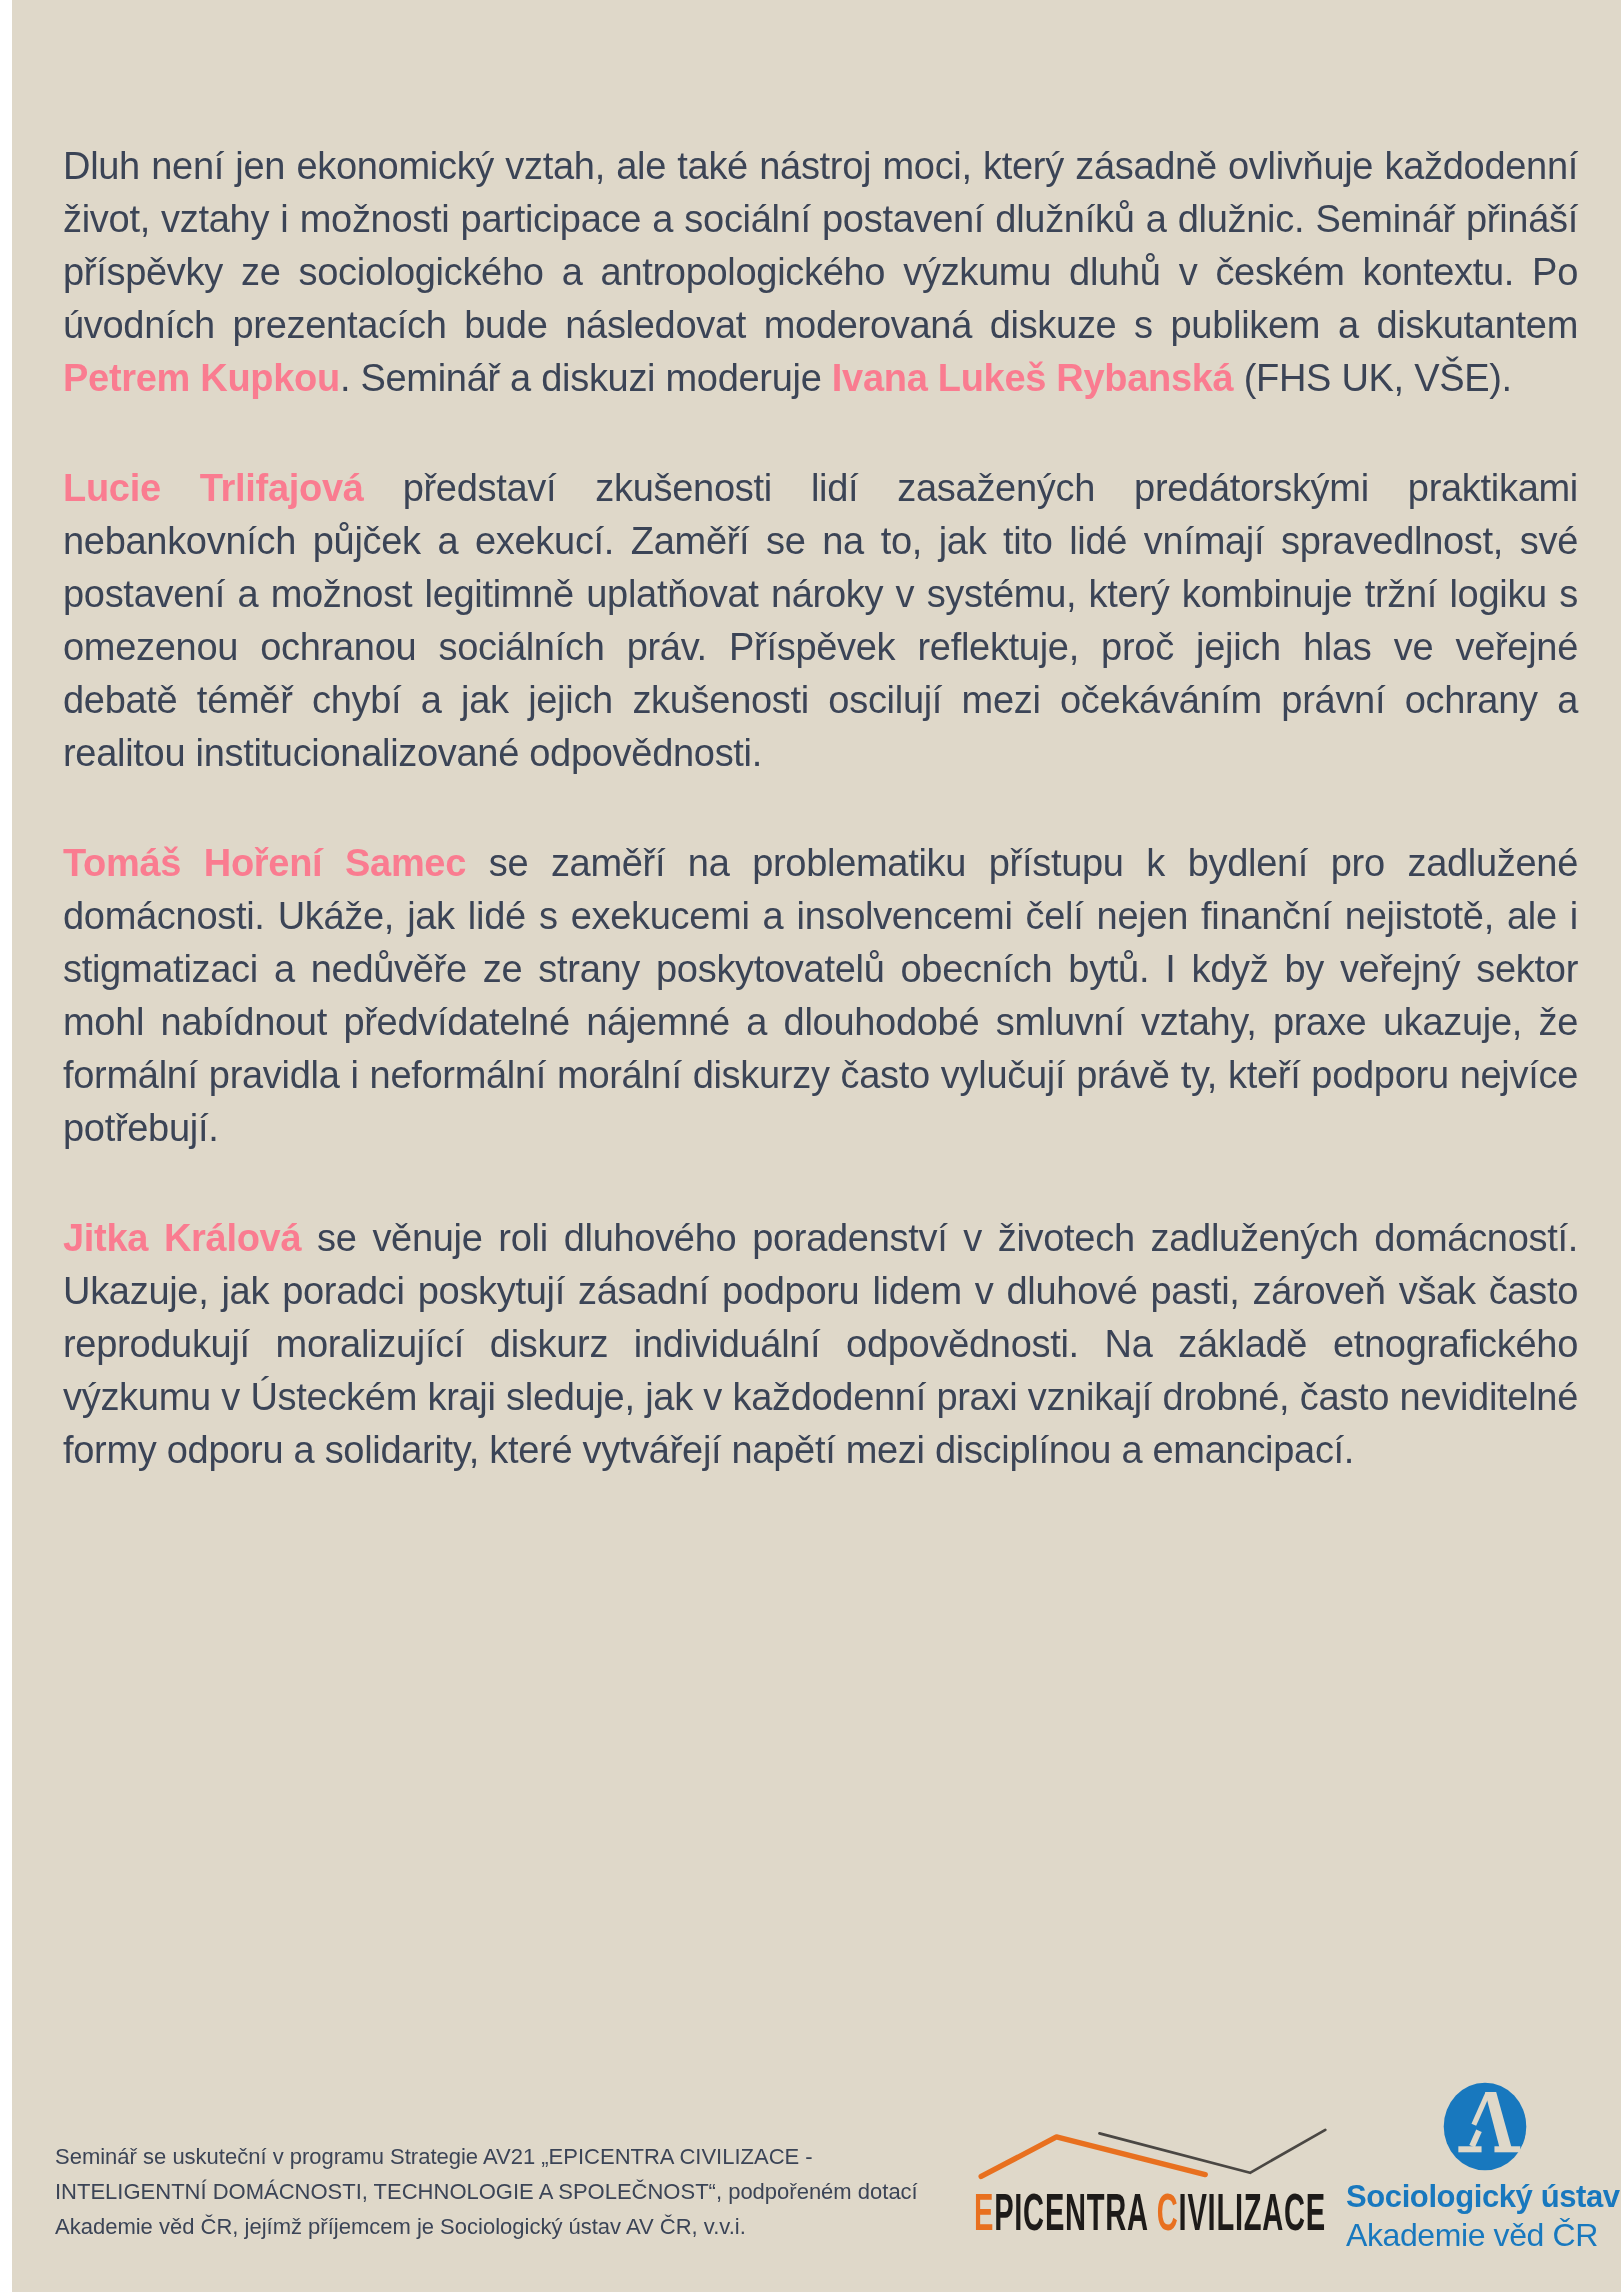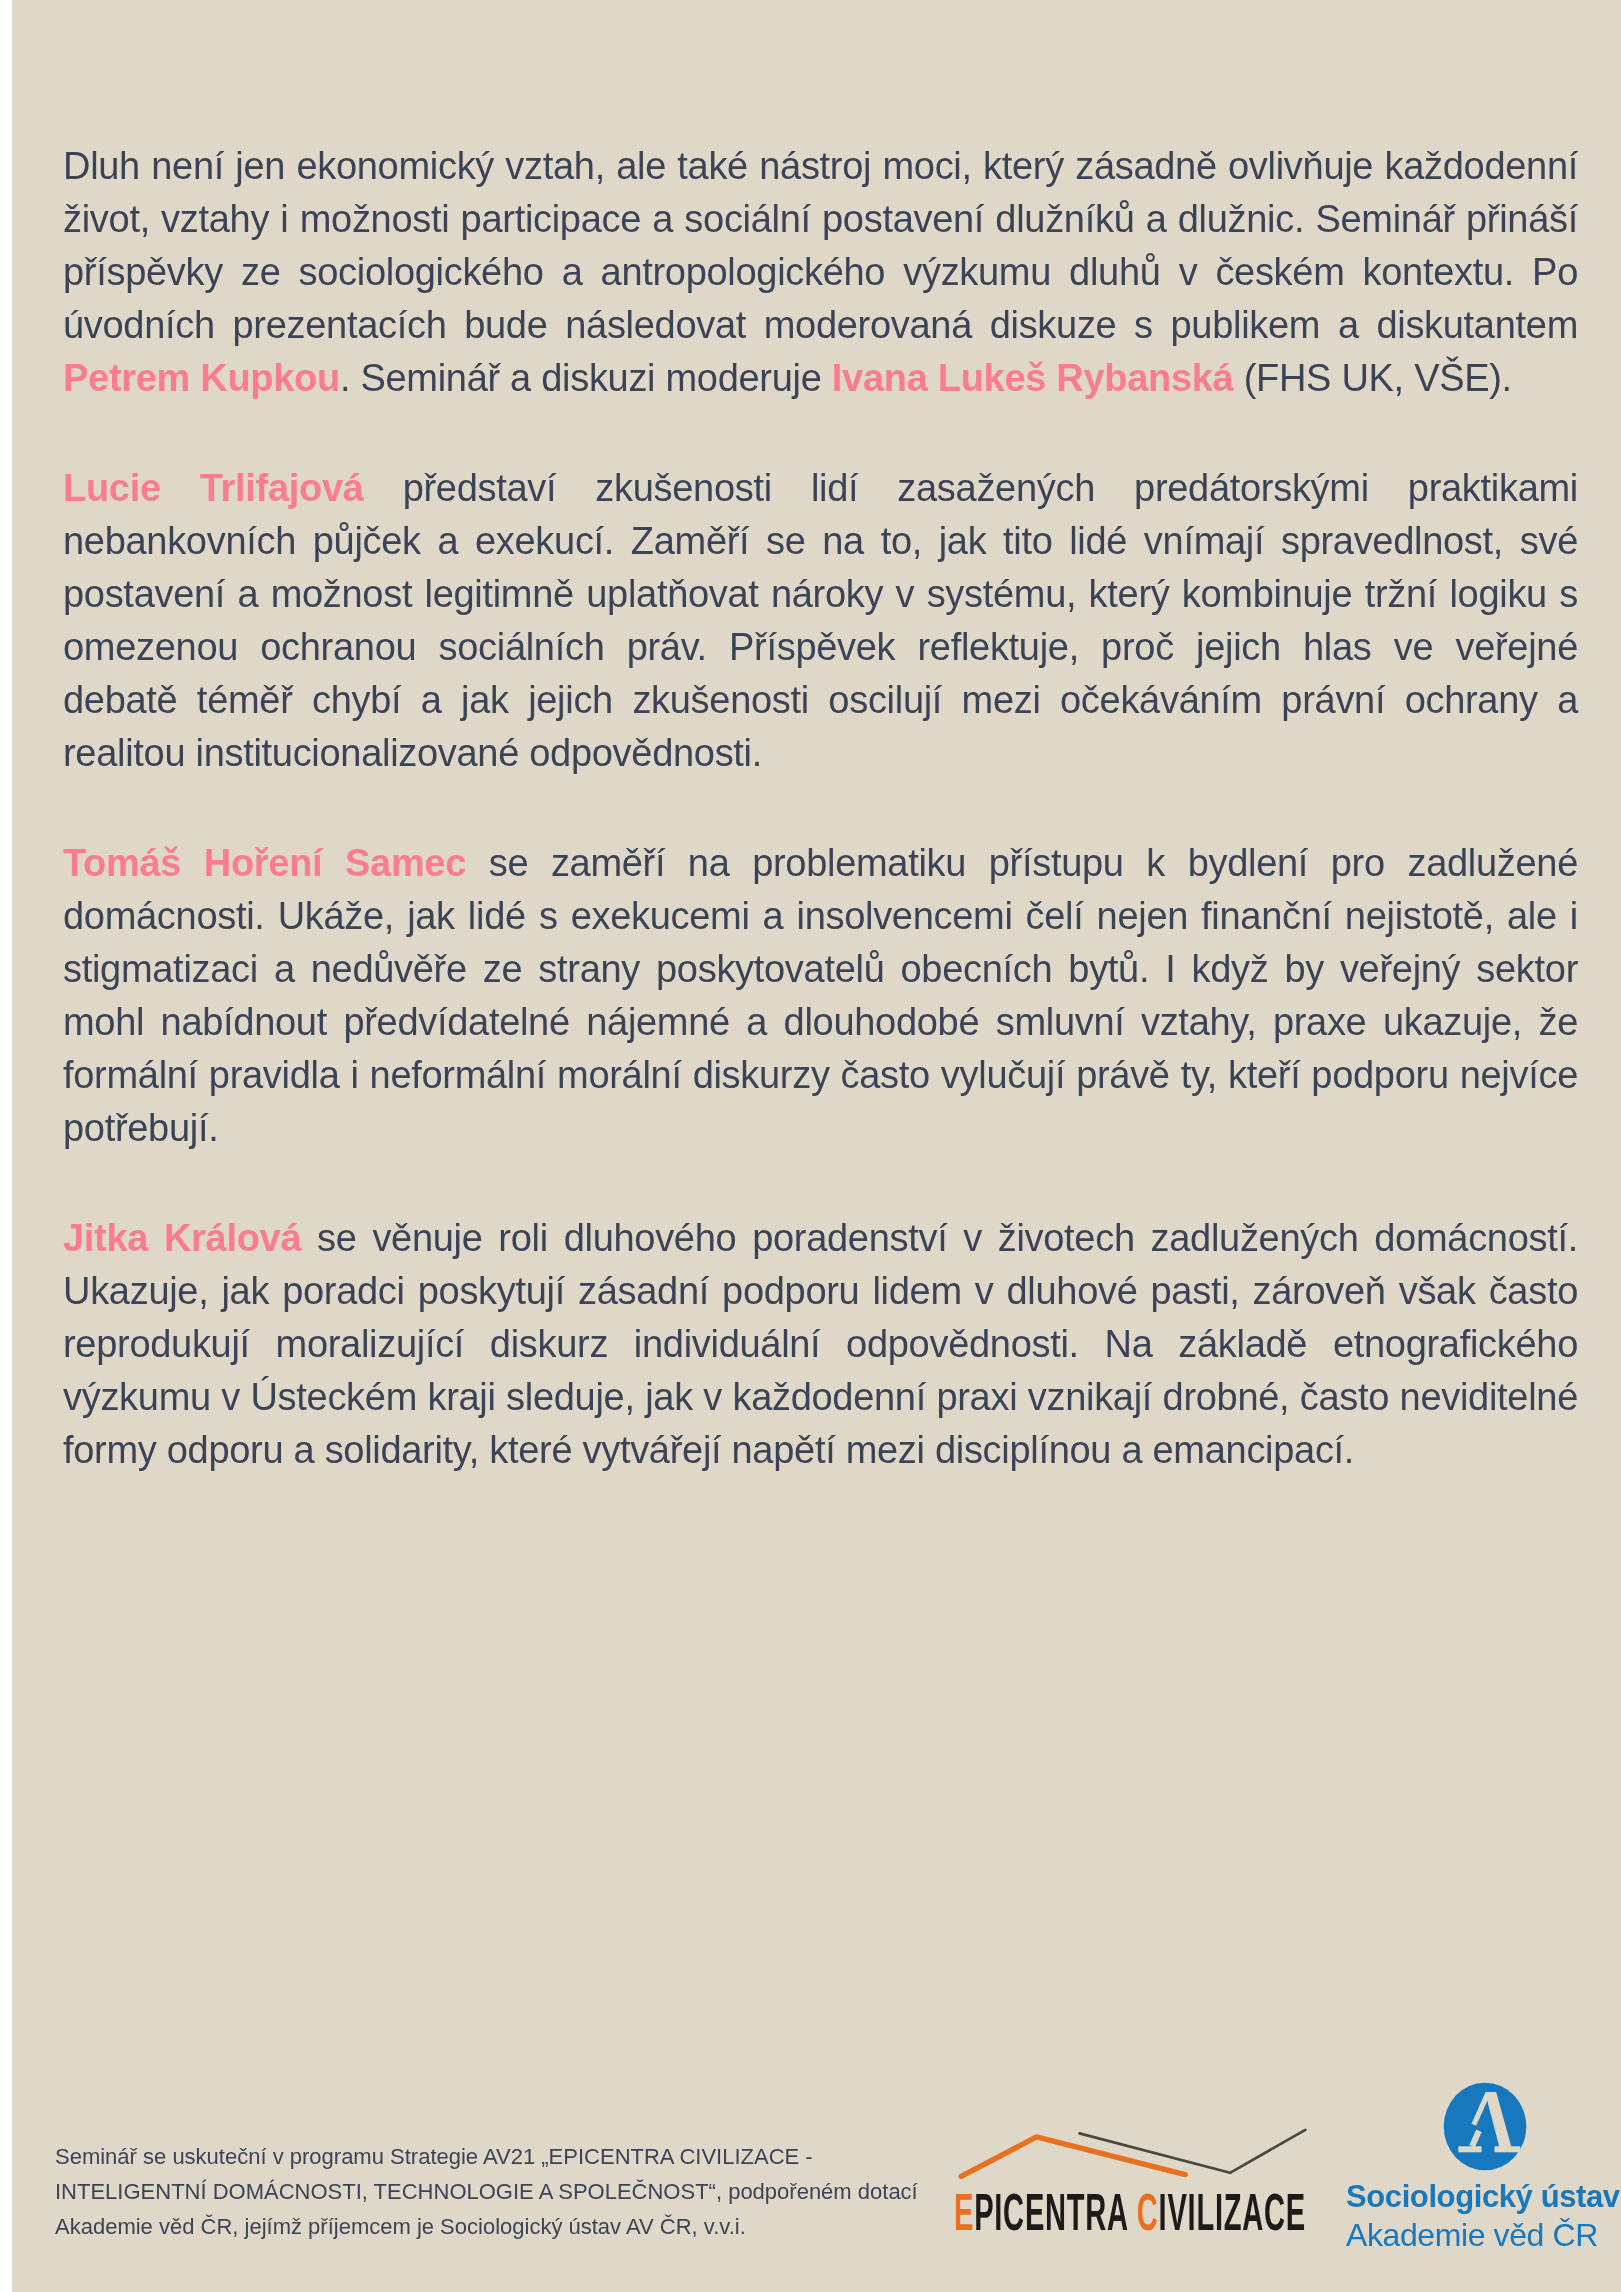--- a/index.html
+++ b/index.html
@@ -47,21 +47,21 @@
     left:43px;
     top:2139px;
     width:896px;
     font-size:22px;
     line-height:35px;
     color:var(--ink);
   }
   
   .epicentra{
     position:absolute;
-    left:942px;
+    left:962px;
     top:2119px;
     width:385px;
   }
   .epi-roof{
     display:block;
     width:380px;
     height:70px;
   }
   .epi-roof .roof-orange{
     fill:none;

